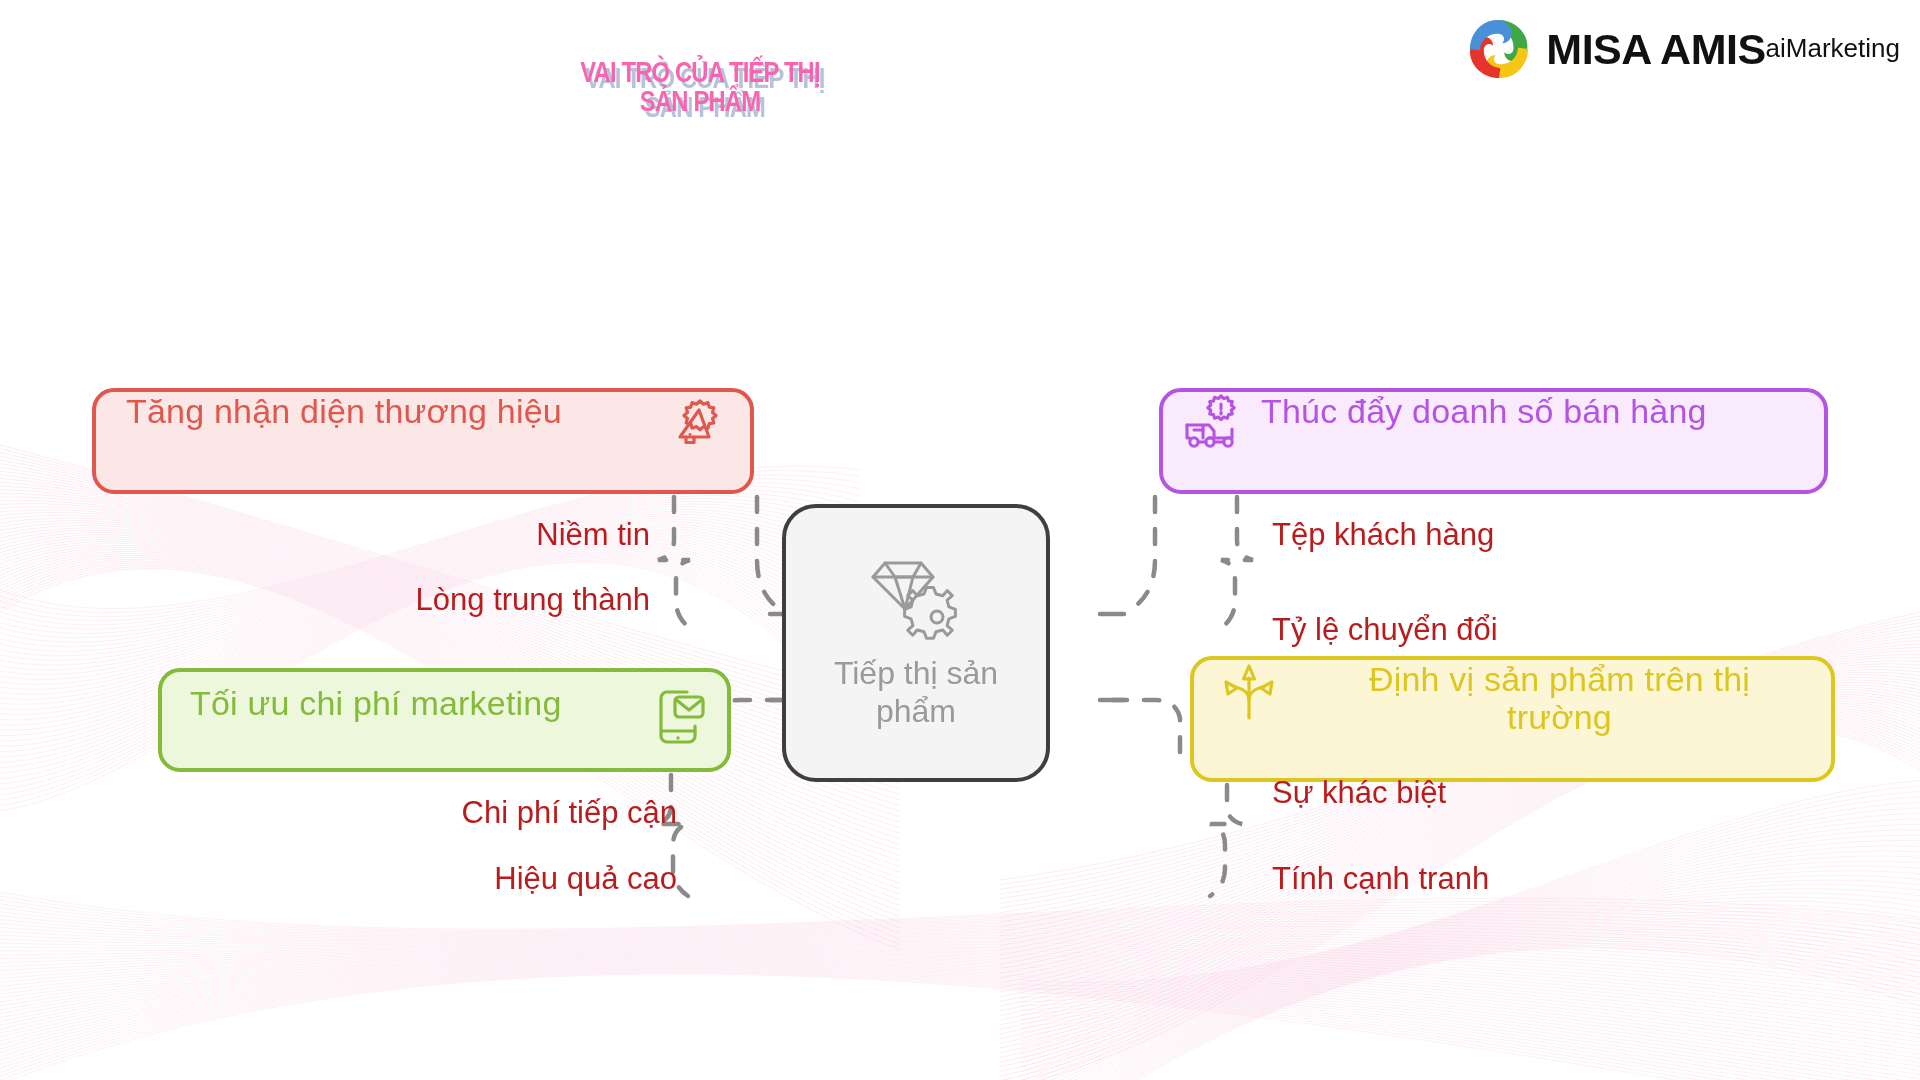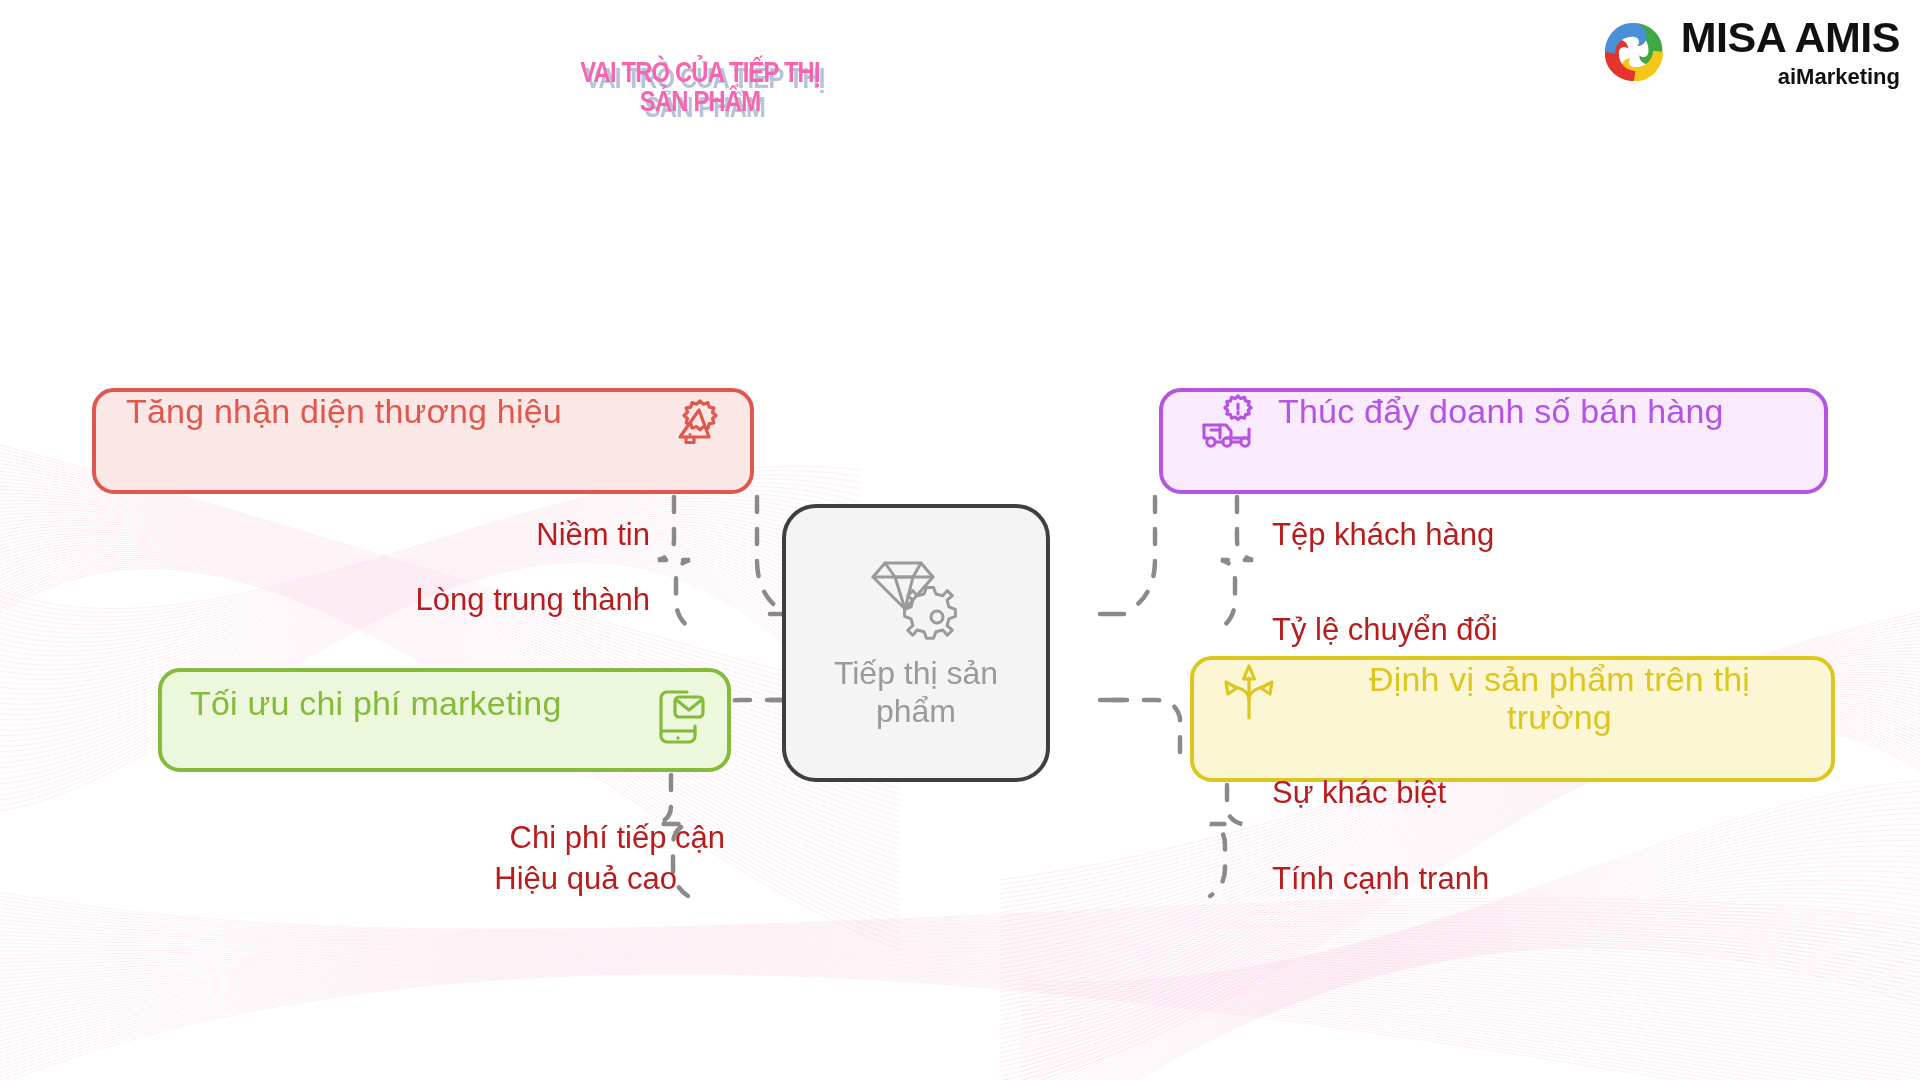--- a/index.html
+++ b/index.html
@@ -37,32 +37,32 @@
   #logo {
     position: absolute;
     right: 20px;
     top: 16px;
     display: flex;
     align-items: center;
     gap: 14px;
     z-index: 6;
   }
   #logo-mark { width: 66px; height: 66px; flex: 0 0 auto; }
-  #logo-text { display: flex; flex-direction: column; align-items: flex-end; line-height: 1; }
+  #logo-text { display: flex; flex-direction: row; align-items: flex-start; line-height: 1; }
   #logo-title {
     font-family: "Liberation Sans", sans-serif;
     font-weight: bold;
     font-size: 43px;
     letter-spacing: -0.5px;
     color: #111111;
   }
   #logo-sub {
     font-family: "Liberation Sans", sans-serif;
-    font-weight: bold;
-    font-size: 22px;
+    font-weight: normal;
+    font-size: 26px;
     color: #111111;
     margin-top: 7px;
     letter-spacing: 0px;
   }
 
   
   #headline {
     position: absolute;
     left: 0;
     top: 58px;
@@ -108,21 +108,21 @@
     background: #FBE8E6;
     padding: 0 22px 0 30px;
     justify-content: space-between;
   }
   #pill-brand .pill-label { color: #E0574E; }
 
   #pill-sales {
     left: 1159px; top: 388px; width: 669px; height: 106px;
     border-color: #B553E2;
     background: #F9EBFD;
-    padding: 0 24px 0 35px;
+    padding: 0 24px 0 18px;
     gap: 14px;
   }
   #pill-sales .pill-label { color: #B553E2; }
 
   #pill-cost {
     left: 158px; top: 668px; width: 573px; height: 104px;
     border-color: #84BB3A;
     background: #EDF7DC;
     padding: 12px 18px 0 28px;
     justify-content: space-between;
@@ -179,21 +179,21 @@
     color: #b91c1c;
     line-height: 1.1;
     white-space: nowrap;
     z-index: 4;
   }
   .sub-right { text-align: right; }
   .sub-left  { text-align: left; }
 
   #sub-trust        { right: 1270px; top: 518px; }
   #sub-loyalty      { right: 1270px; top: 583px; }
-  #sub-cost-reach   { right: 1195px; top: 796px; margin-top: 25px; }
+  #sub-cost-reach   { right: 1243px; top: 796px; }
   #sub-efficiency   { right: 1243px; top: 862px; }
 
   #sub-audience     { left: 1272px; top: 518px; }
   #sub-conversion   { left: 1272px; top: 613px; }
   #sub-difference   { left: 1272px; top: 776px; }
   #sub-competition  { left: 1272px; top: 862px; }
 </style>
 </head>
 <body>
 

